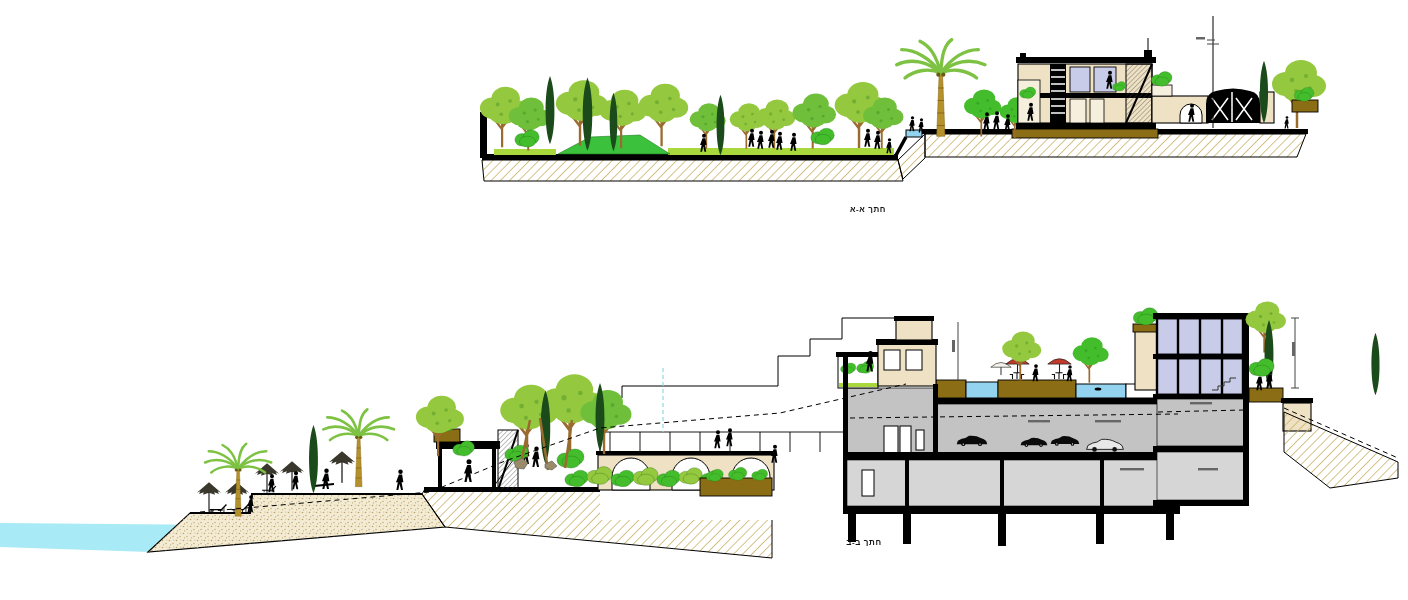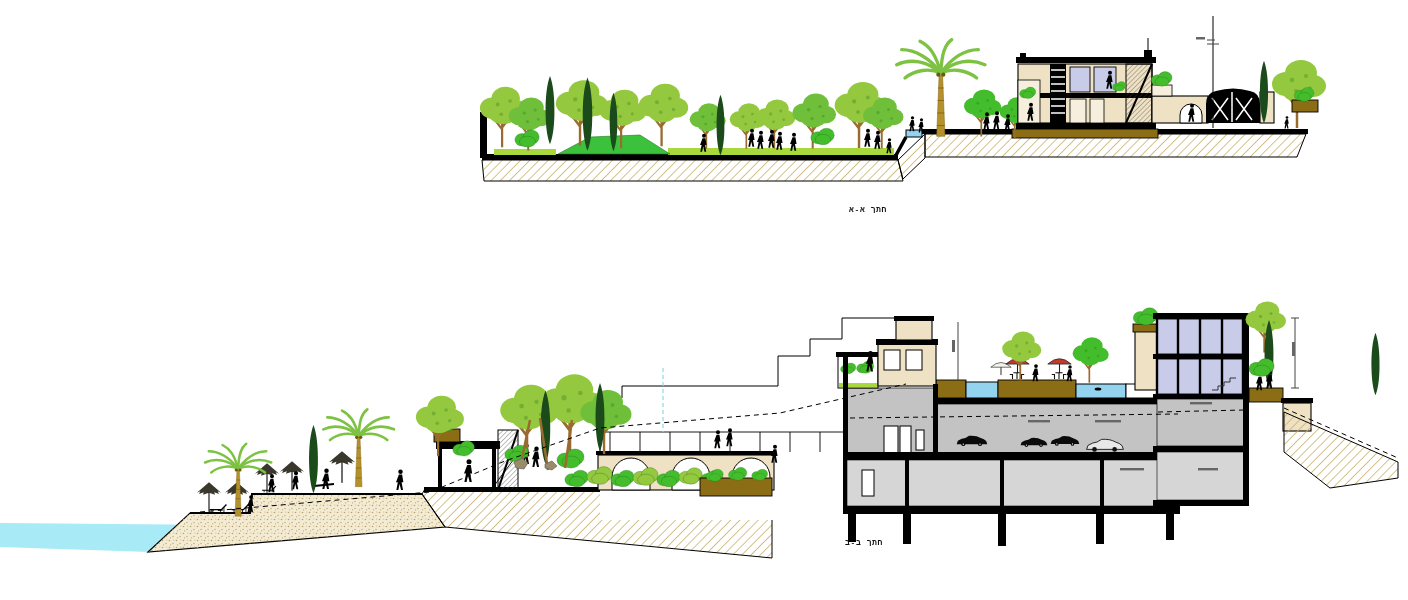--- a/index.html
+++ b/index.html
@@ -1,17 +1,17 @@
 <!DOCTYPE html>
 <html style="--paper: #ffffff; --canopyLight: #94c83e; --canopyBright: #44bd2c; --canopyMid: #6fbf3a; --cypress: #1b4a1b; --trunk: #9a6b2f; --palmTrunk: #b5912c; --palmFrond: #7dc242; --grass: #3cc13c; --grassStrip: #a8d83c; --hatchLine: #c7ad62; --sandBg: #f3ebd3; --sandDot: #b9a269; --soil: #8a6d14; --wallCream: #efe2c4; --wallCreamLight: #f6efdd; --cutGray: #c3c3c3; --cutGrayLight: #d6d6d6; --glazing: #c8cce9; --sea: #a8eaf5; --pool: #93d3ef; --umbrellaRed: #c23b2a; --cyanDash: #8fd8e8;"><head>
 <meta charset="utf-8">
 <style>
   html,body{margin:0;padding:0;background:#fff;}
   .sheet{position:relative;width:1408px;height:600px;background:var(--paper,#fff);overflow:hidden;
-         font-family:Liberation Mono, monospace;}
+         font-family:Liberation Sans, sans-serif;}
   svg{display:block}
   .ink{fill:#000;stroke:none}
   .thin{stroke:#000;stroke-width:1;fill:none}
   .med{stroke:#000;stroke-width:2;fill:none}
   .thick{stroke:#000;stroke-width:3.5;fill:none}
   .rail{stroke:#000;stroke-width:.9;fill:none}
   .sea{fill:var(--sea)}
   .pool{fill:var(--pool);stroke:#000;stroke-width:1}
   .soil{fill:var(--soil);stroke:#000;stroke-width:.9}
   .cream{fill:var(--wallCream);stroke:#000;stroke-width:1.1}

